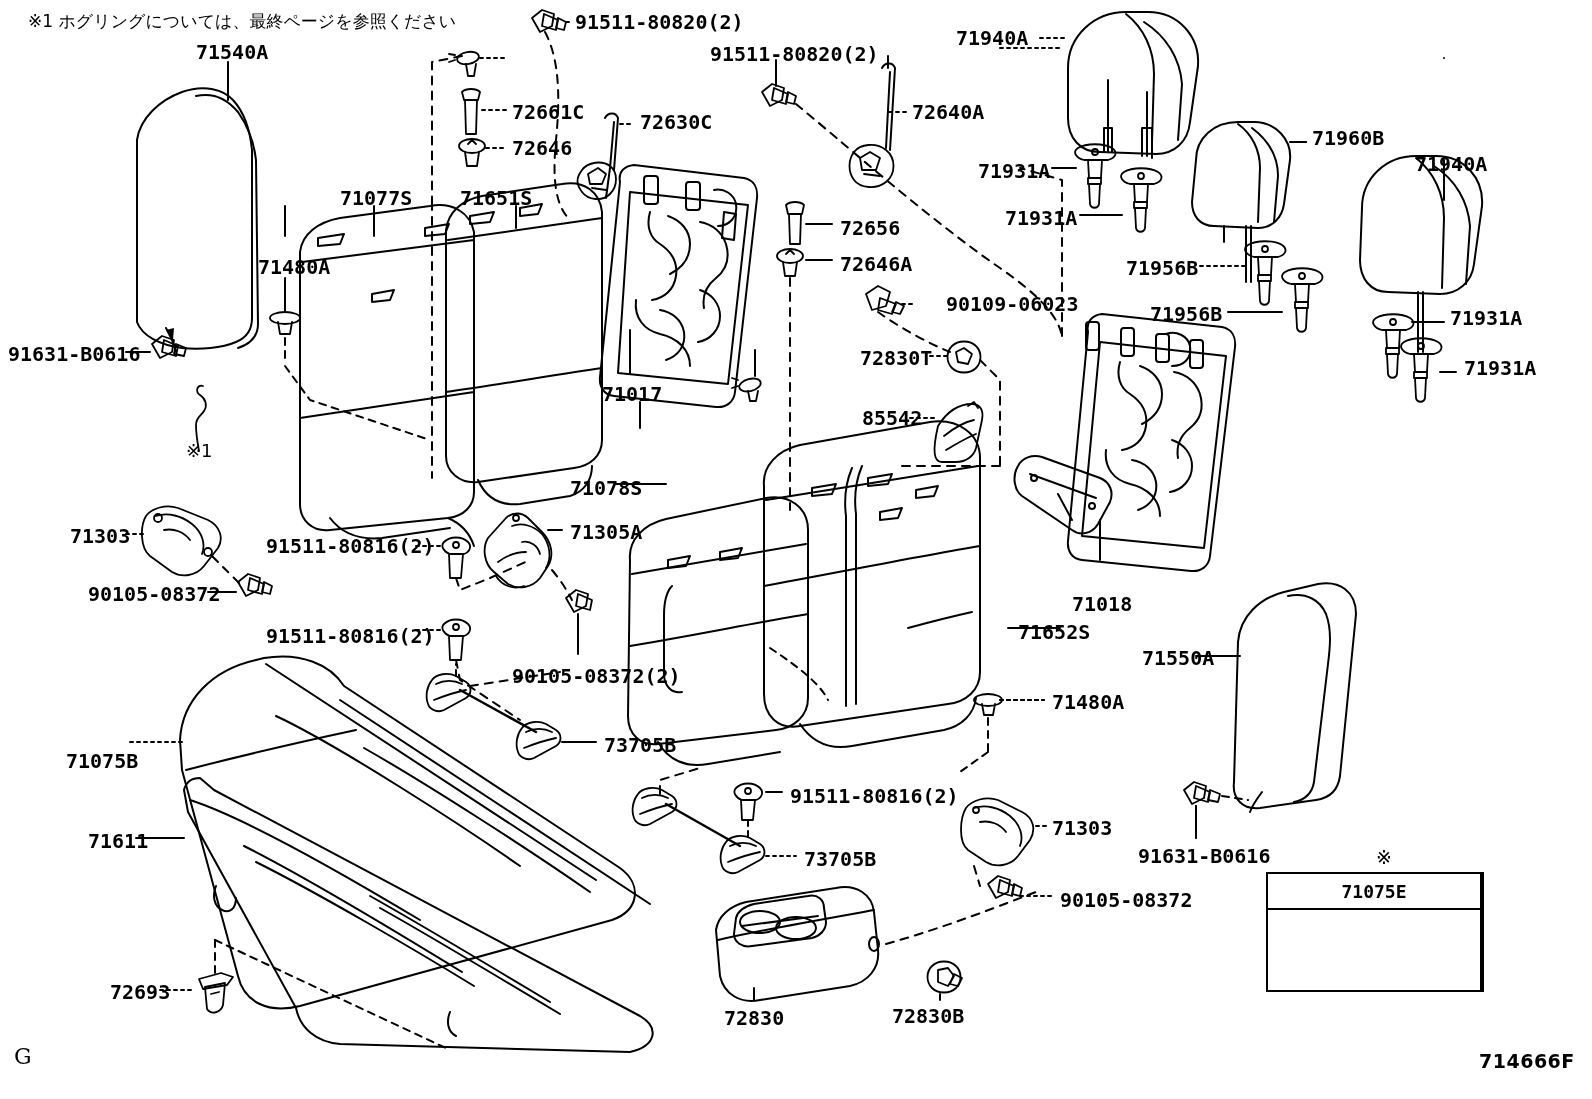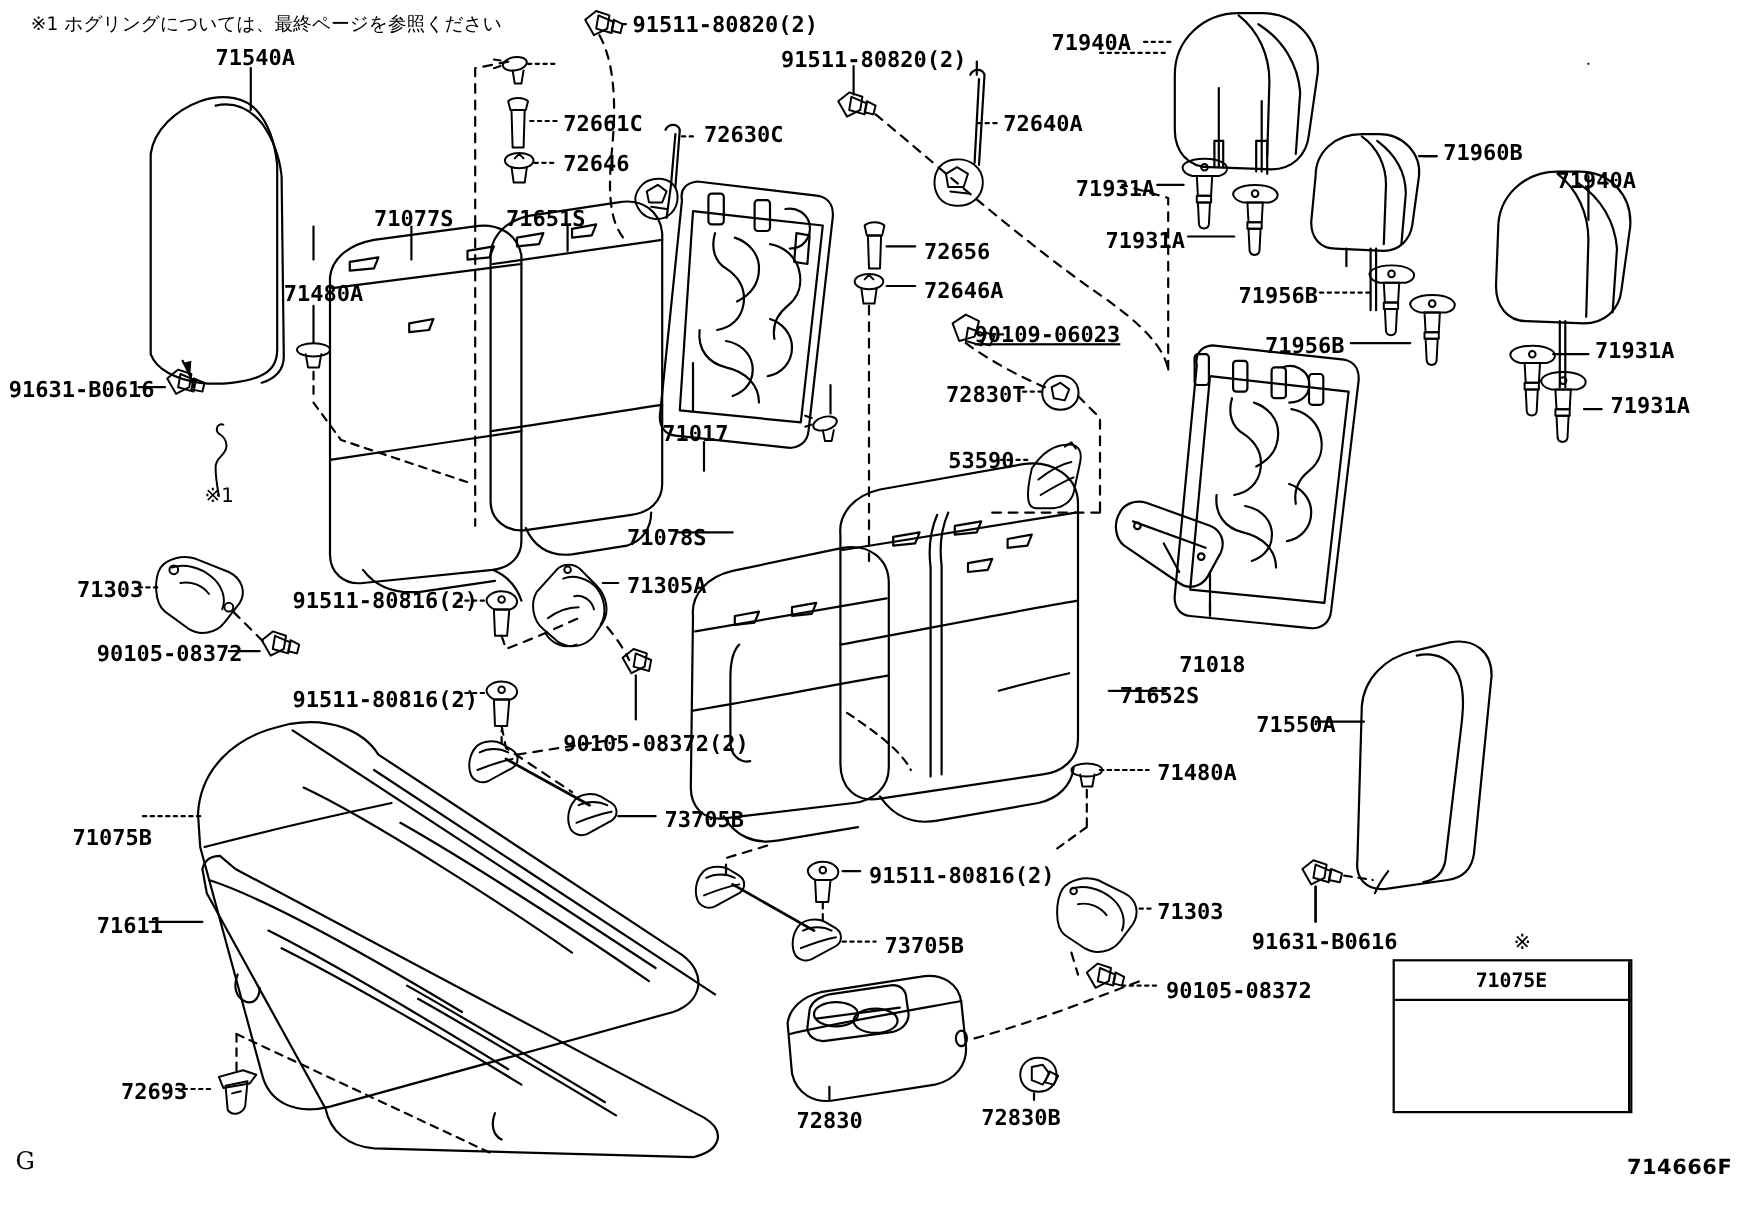--- a/index.html
+++ b/index.html
@@ -9,21 +9,21 @@
   svg.art{position:absolute;left:0;top:0;width:1592px;height:1099px;overflow:visible;}
   .lbl{position:absolute;font-family:"DejaVu Sans Mono","Liberation Mono",monospace;
        font-weight:bold;font-size:20px;letter-spacing:0px;white-space:nowrap;line-height:1;}
   .jp{position:absolute;font-family:"DejaVu Sans","Liberation Sans",sans-serif;
       font-weight:normal;font-size:17px;white-space:nowrap;}
   .corner{position:absolute;font-family:"DejaVu Serif","Liberation Serif",serif;
           font-size:22px;font-weight:normal;}
   .diagcode{position:absolute;font-family:"DejaVu Sans","Liberation Sans",sans-serif;
             font-size:19px;font-weight:bold;letter-spacing:.5px;}
   
-  #legend{position:absolute;left:1266px;top:872px;width:218px;height:140px;
+  #legend{position:absolute;left:1266px;top:872px;width:218px;height:120px;
           border:2px solid #000;box-sizing:border-box;display:flex;}
   #legend .col{flex:1;display:flex;flex-direction:column;box-sizing:border-box;}
   #legend .col.first{border-right:2px solid #000;}
   #legend .hd{height:34px;border-bottom:2px solid #000;display:flex;align-items:center;
               justify-content:center;font-family:"DejaVu Sans Mono","Liberation Mono",monospace;
               font-weight:bold;font-size:18px;}
   #legend .bd{flex:1;position:relative;}
   #legend .dim{position:absolute;top:6px;left:0;width:100%;text-align:center;
                font-family:"DejaVu Sans","Liberation Sans",sans-serif;font-size:15px;font-weight:bold;}
   #legend svg{position:absolute;left:0;top:24px;width:100%;height:84px;}
@@ -616,23 +616,23 @@
       <div class="lbl" style="left: 1126px; top: 258px;">71956B</div>
       <div class="lbl" style="left: 1150px; top: 304px;">71956B</div>
       <div class="lbl" style="left: 1450px; top: 308px;">71931A</div>
       <div class="lbl" style="left: 1464px; top: 358px;">71931A</div>
       <div class="lbl" style="left: 340px; top: 188px;">71077S</div>
       <div class="lbl" style="left: 460px; top: 188px;">71651S</div>
       <div class="lbl" style="left: 258px; top: 257px;">71480A</div>
       <div class="lbl" style="left: 8px; top: 344px;">91631-B0616</div>
       <div class="lbl" style="left: 840px; top: 218px;">72656</div>
       <div class="lbl" style="left: 840px; top: 254px;">72646A</div>
-      <div class="lbl" style="left: 886px; top: 294px; text-decoration: underline;">90109-06023</div>
+      <div class="lbl" style="left: 946px; top: 294px;">90109-06023</div>
       <div class="lbl" style="left: 860px; top: 348px;">72830T</div>
-      <div class="lbl" style="left: 862px; top: 408px;">53590</div>
+      <div class="lbl" style="left: 862px; top: 408px;">85542</div>
       <div class="lbl" style="left: 602px; top: 384px;">71017</div>
       <div class="lbl" style="left: 570px; top: 478px;">71078S</div>
       <div class="lbl" style="left: 1072px; top: 564px; margin-top: 30px;">71018</div>
       <div class="lbl" style="left: 70px; top: 526px;">71303</div>
       <div class="lbl" style="left: 266px; top: 536px;">91511-80816(2)</div>
       <div class="lbl" style="left: 570px; top: 522px;">71305A</div>
       <div class="lbl" style="left: 88px; top: 584px;">90105-08372</div>
       <div class="lbl" style="left: 266px; top: 626px;">91511-80816(2)</div>
       <div class="lbl" style="left: 512px; top: 666px;">90105-08372(2)</div>
       <div class="lbl" style="left: 1018px; top: 622px;">71652S</div>

